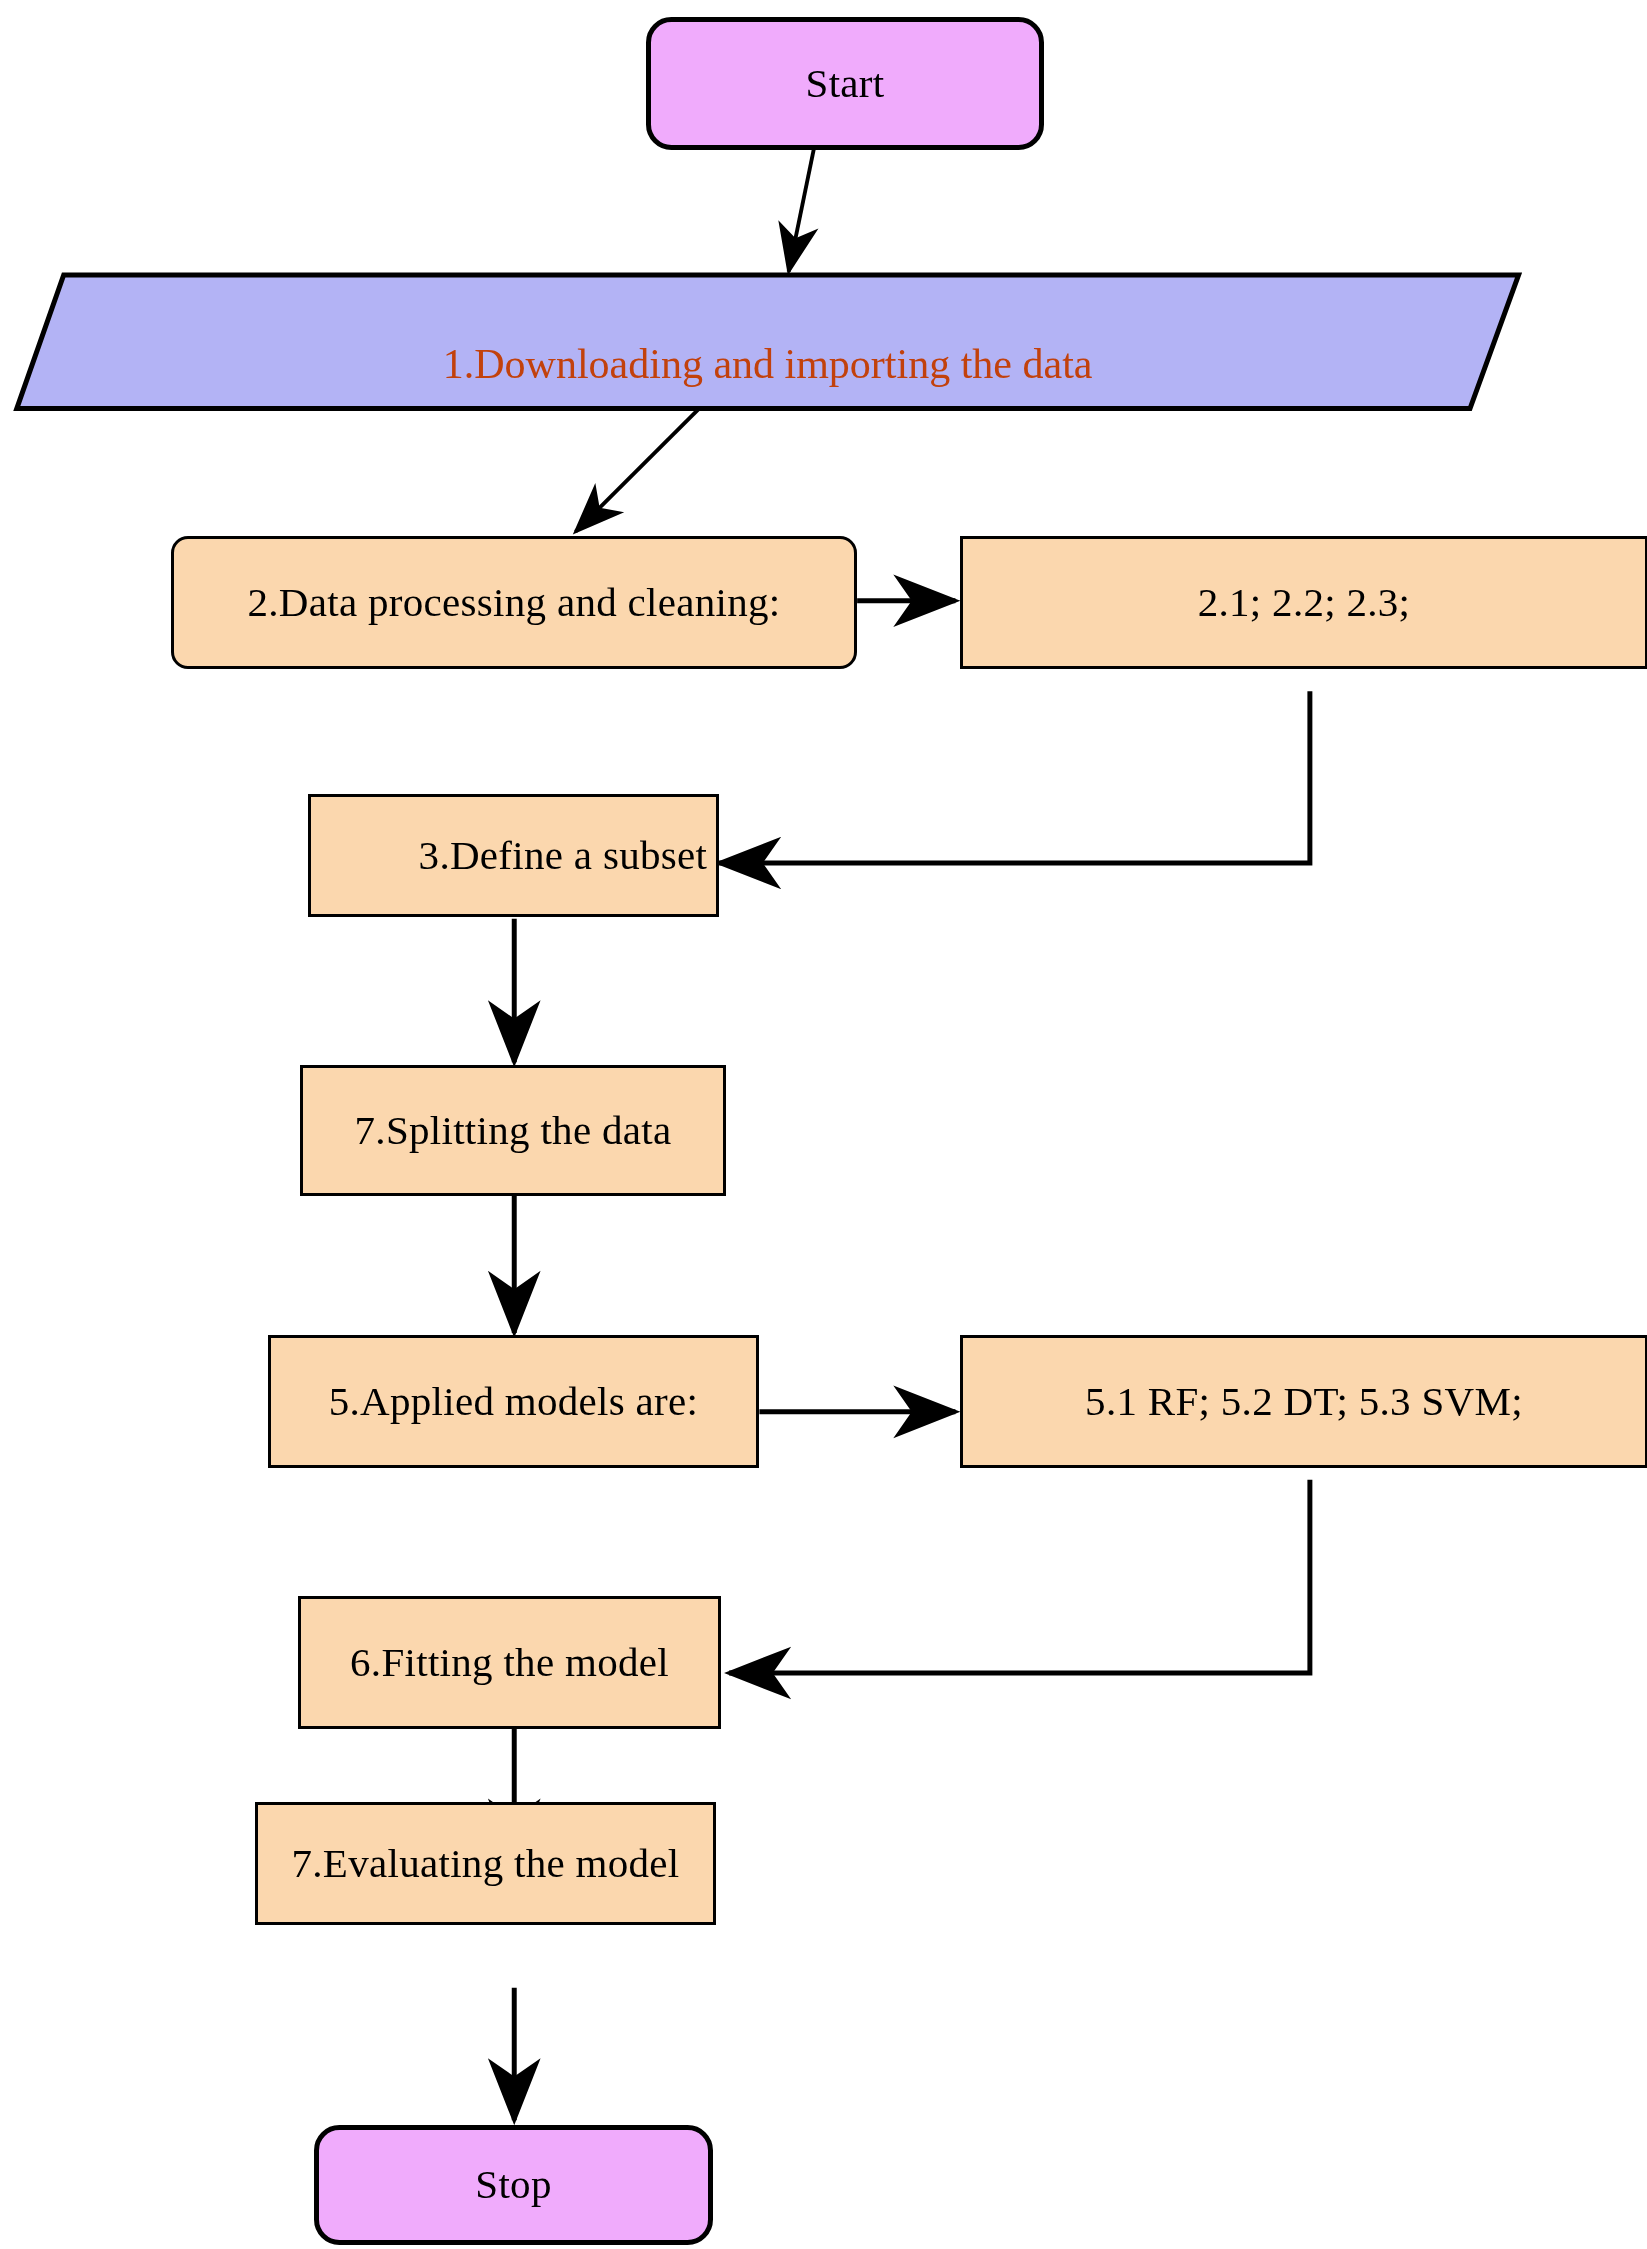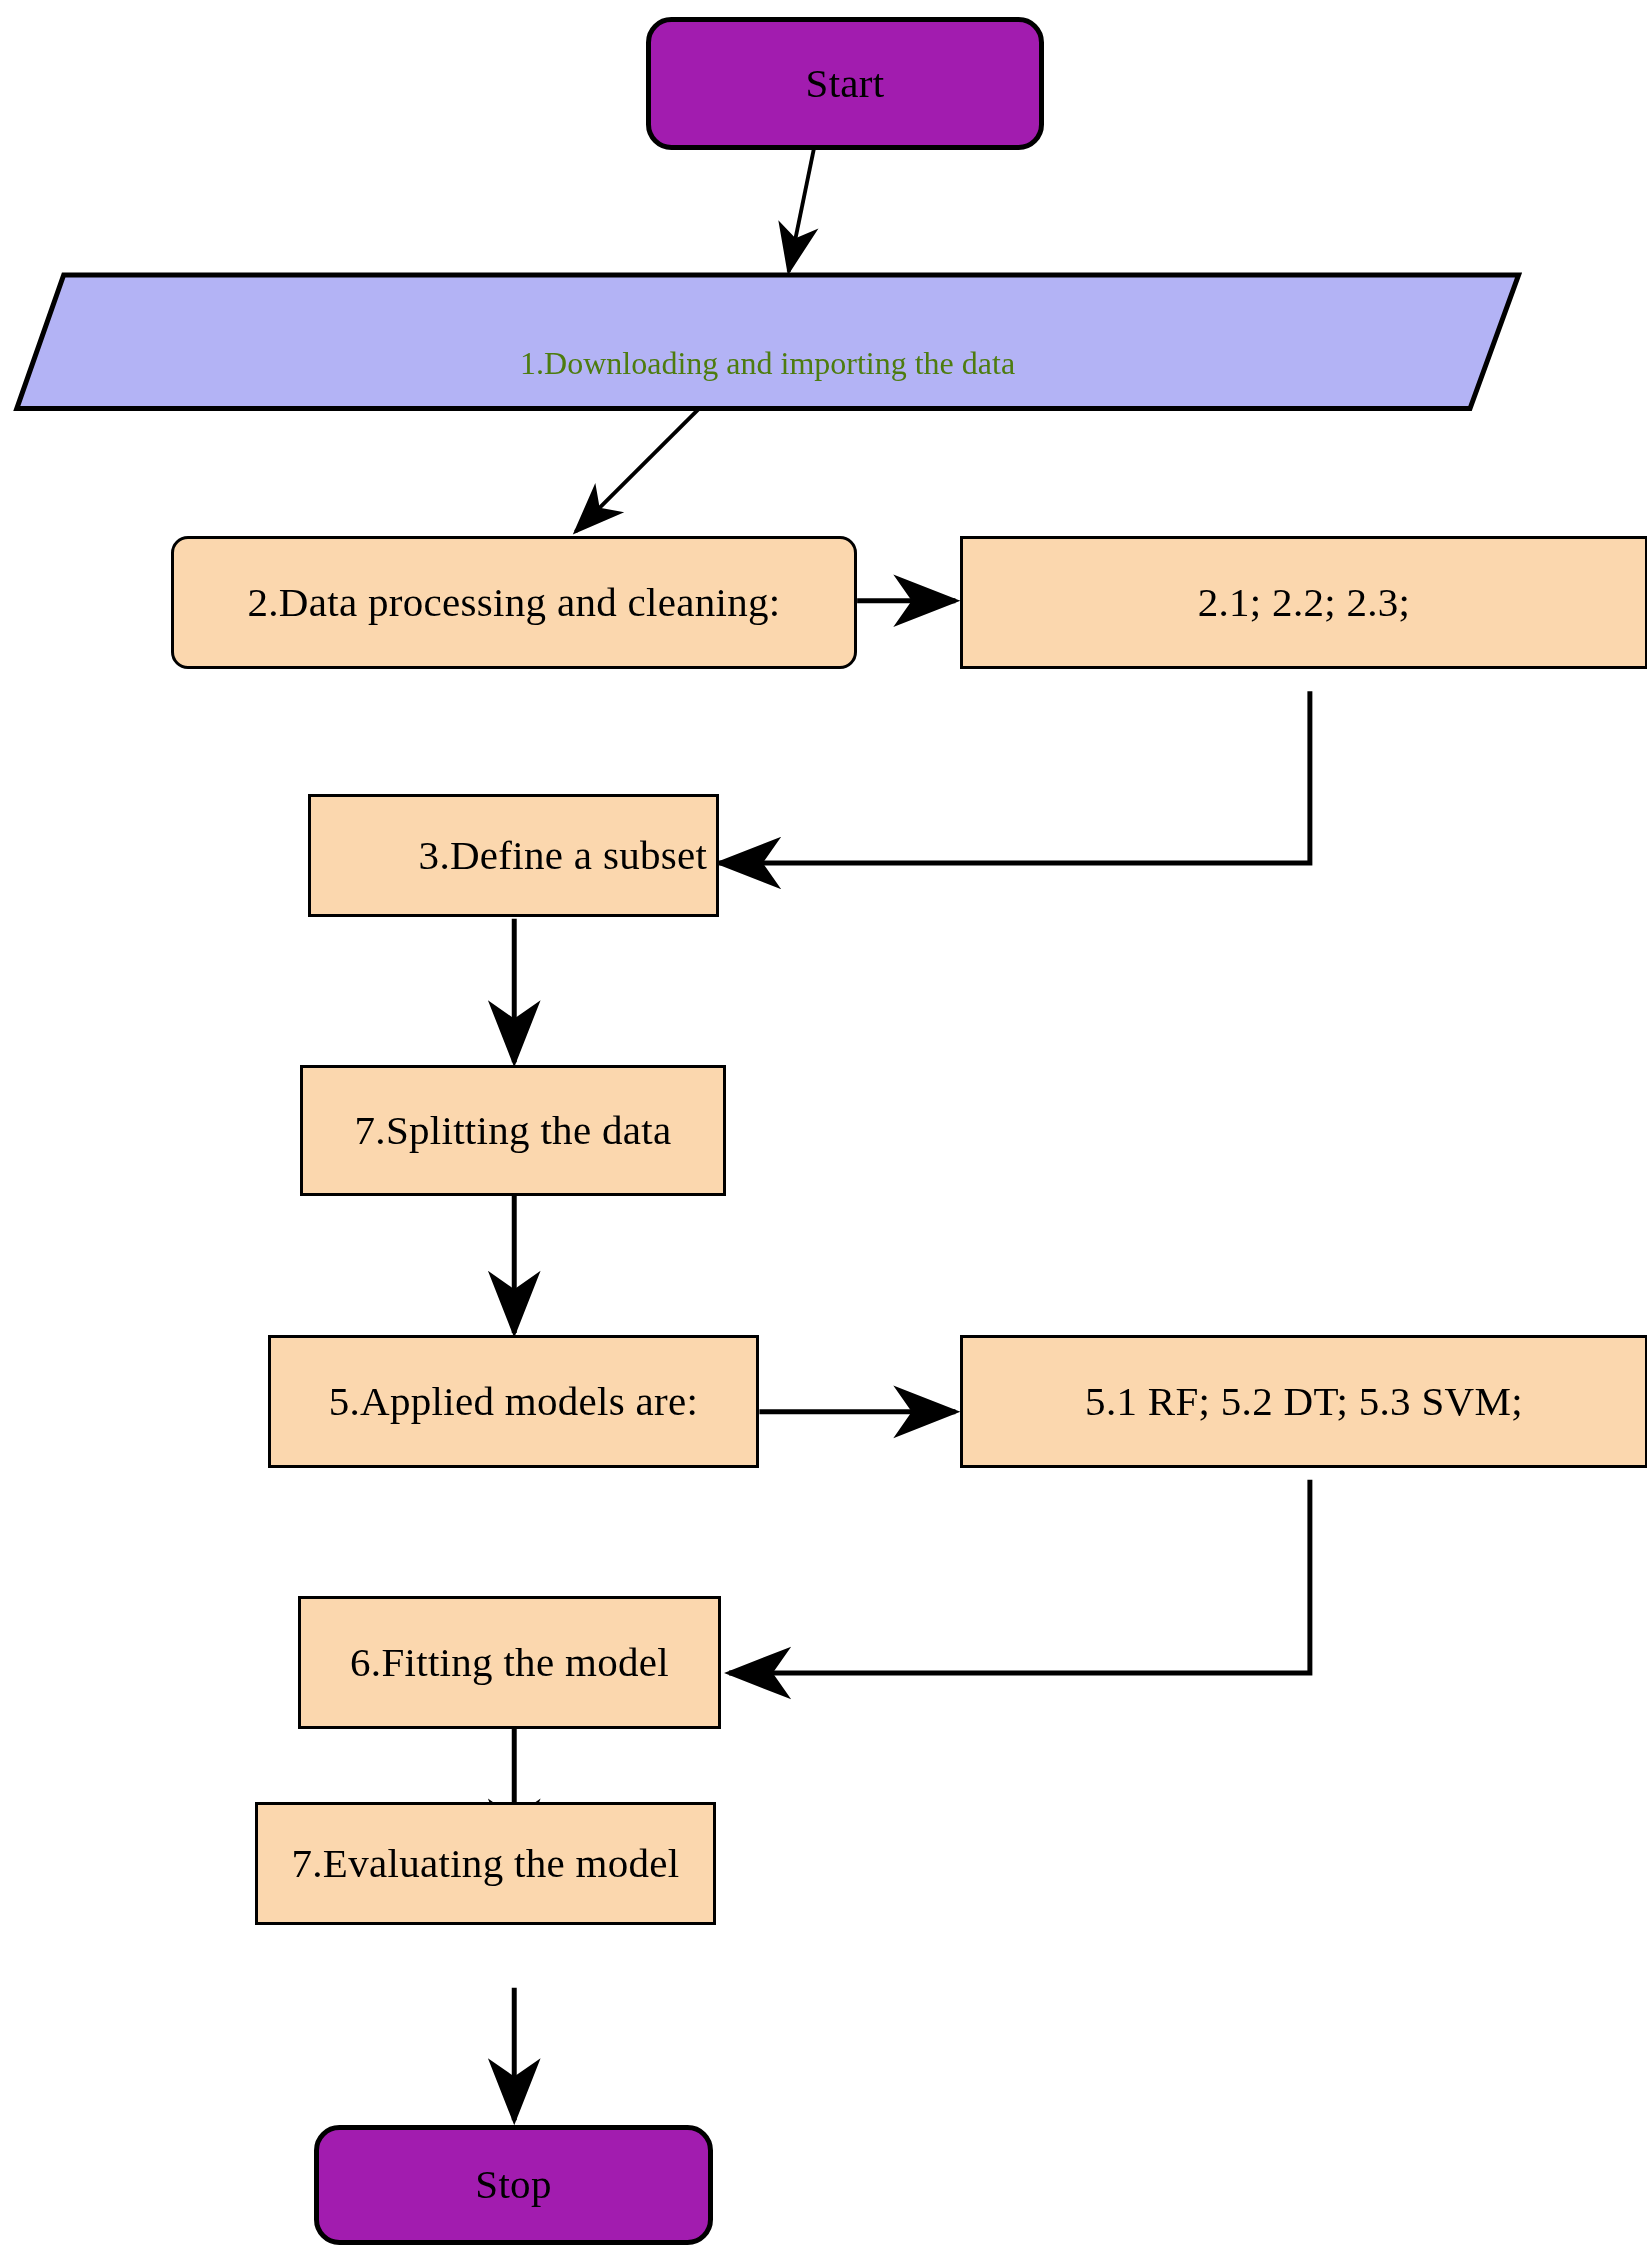--- a/index.html
+++ b/index.html
@@ -34,43 +34,43 @@
     color: #000000;
     line-height: 1.05;
     z-index: 3;
   }
   .node-rect {
     border: 3.9px solid #000000;
     background: #FBD7AE;
   }
   .node-terminal {
     border: 5px solid #000000;
-    background: #a21caf;
+    background: #f0abfc;
     border-radius: 25.4px;
   }
   .node-label {
     display: block;
     white-space: nowrap;
     font-size: 41px;
     letter-spacing: 0.3px;
   }
   .node-label.small-pad { padding: 0 8.8px; }
   .para-wrap {
     position: absolute;
     z-index: 3;
     display: flex;
     align-items: center;
     justify-content: center;
   }
   .para-label {
     position: relative;
     z-index: 4;
-    font-size: 32px;
+    font-size: 42px;
     white-space: nowrap;
-    color: #4d7c0f;
+    color: #c2410c;
     margin-top: 43px;
   }
 </style>
 </head>
 <body>
 
 <div id="flowchart-root">
 
   <svg class="fc-svg" viewBox="0 0 2984 4075">
     <defs>

